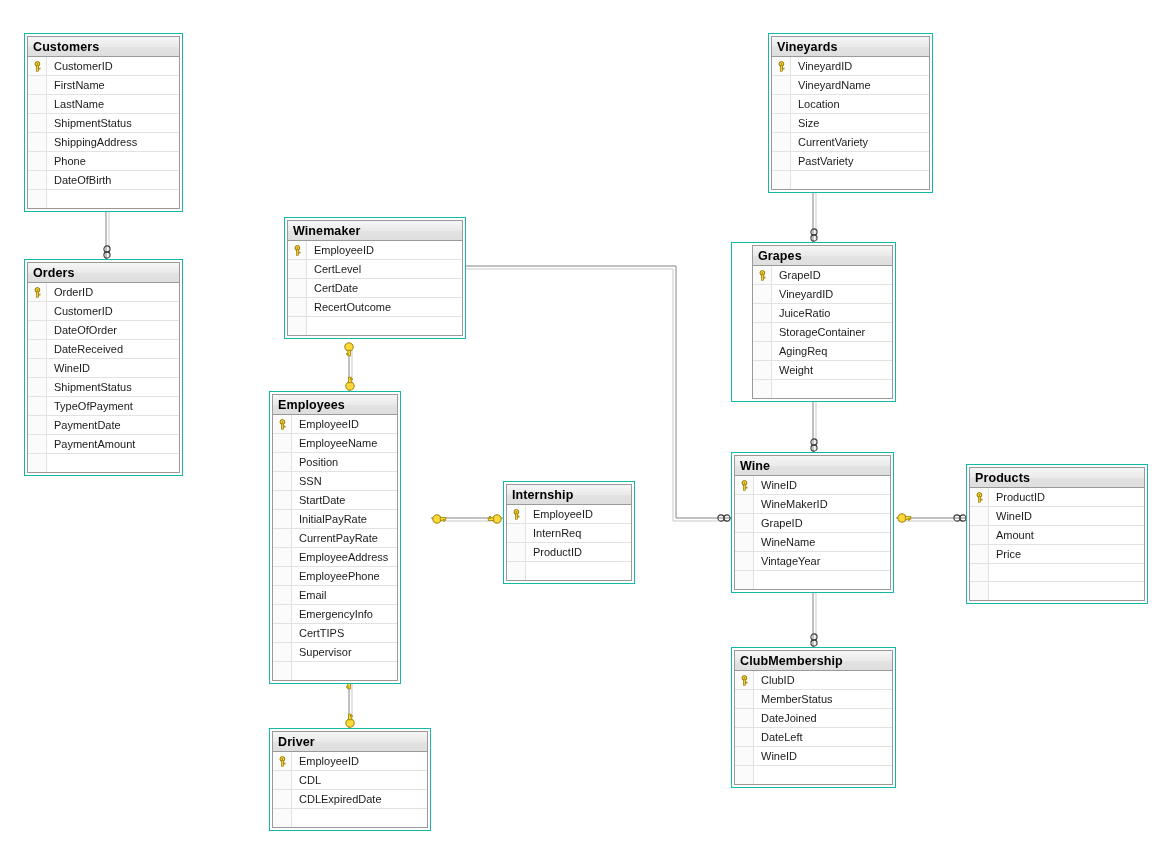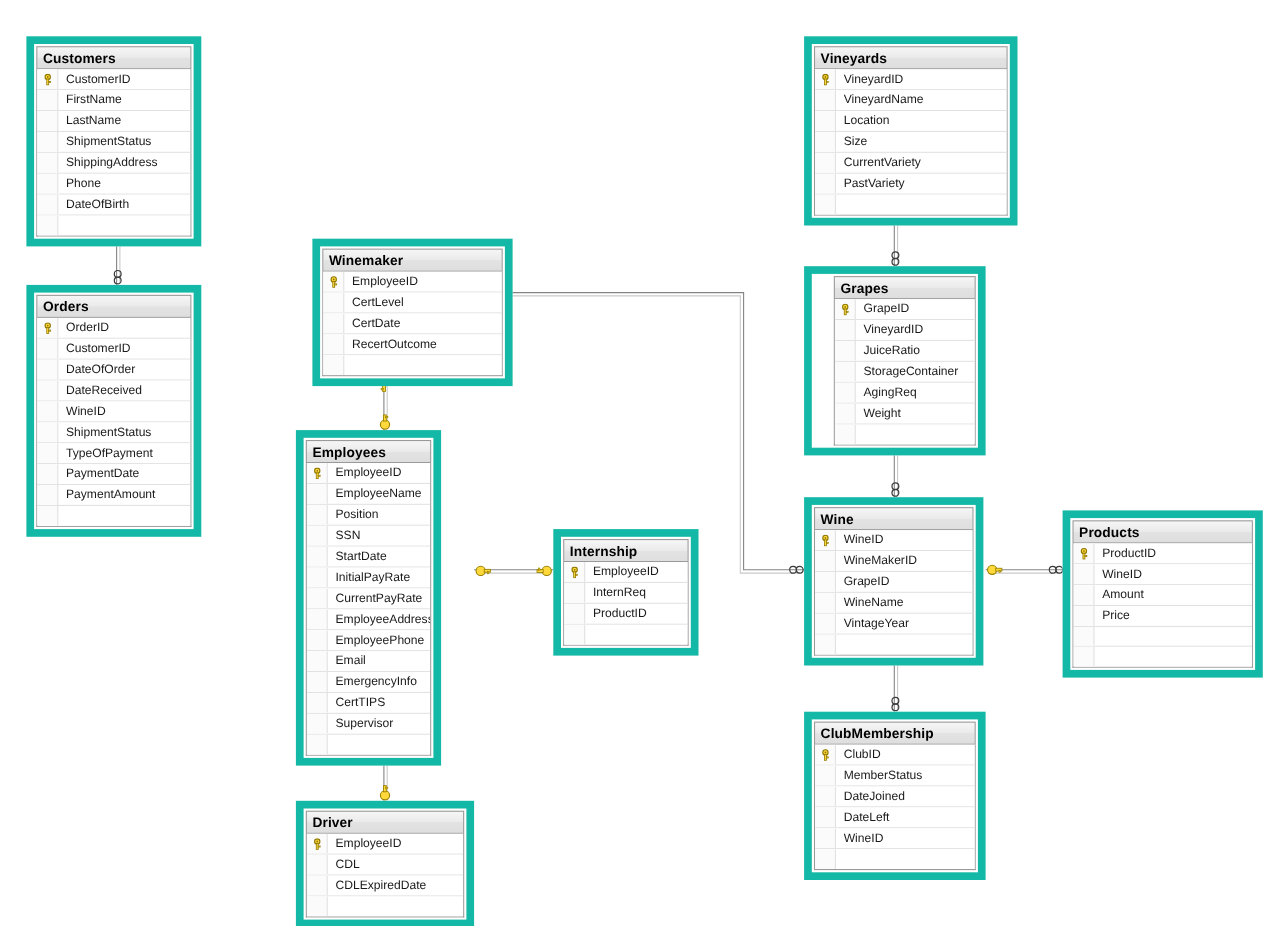--- a/index.html
+++ b/index.html
@@ -14,21 +14,21 @@
   #canvas{position:absolute;left:0;top:0;width:1164px;height:842px;}
 
   
   #links{position:absolute;left:0;top:0;width:1164px;height:842px;z-index:1;}
 
   
   .table{
     position:absolute;
     z-index:5;
     background:#ffffff;
-    border:7px solid #14b8a6;
+    border:1px solid #14b8a6;
     box-sizing:border-box;
     padding:2px;
   }
   .table-inner{
     border:1px solid #9a9a9a;
     border-top:none;
     box-sizing:border-box;
     text-align:right;
   }
   .thead{
@@ -443,21 +443,21 @@
           <div class="row">
             <div class="gut"></div>
             <div class="fname">ProductID</div>
           </div>
           <div class="row blank">
             <div class="gut"></div>
             <div class="fname"></div>
           </div>
         </div>
       </div>
-      <div class="table" style="left: 731px; top: 33px; width: 194px;">
+      <div class="table" style="left: 768px; top: 33px; width: 165px;">
         <div class="thead">Vineyards</div>
         <div class="table-inner">
           <div class="row">
             <div class="gut">
               <svg class="keyico" viewBox="0 0 11 11" xmlns="http://www.w3.org/2000/svg">
                 <circle cx="5.4" cy="3" r="2.4" fill="#ffd83b" stroke="#8d7600" stroke-width="1"></circle>
                 <circle cx="5.4" cy="3" r="0.8" fill="#8d7600"></circle>
                 <rect x="4.5" y="4.8" width="1.8" height="5.4" fill="#ffd83b" stroke="#8d7600" stroke-width="0.7"></rect>
                 <rect x="6.2" y="7.0" width="1.9" height="1.1" fill="#ffd83b" stroke="#8d7600" stroke-width="0.6"></rect>
               </svg>

